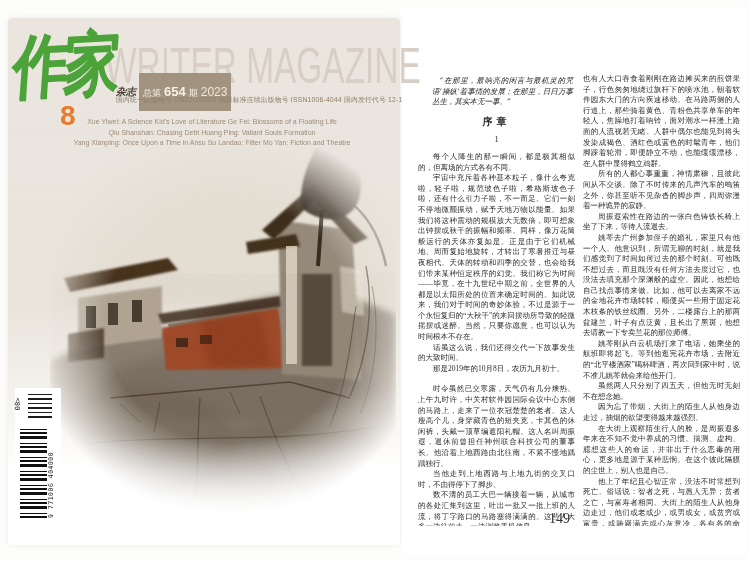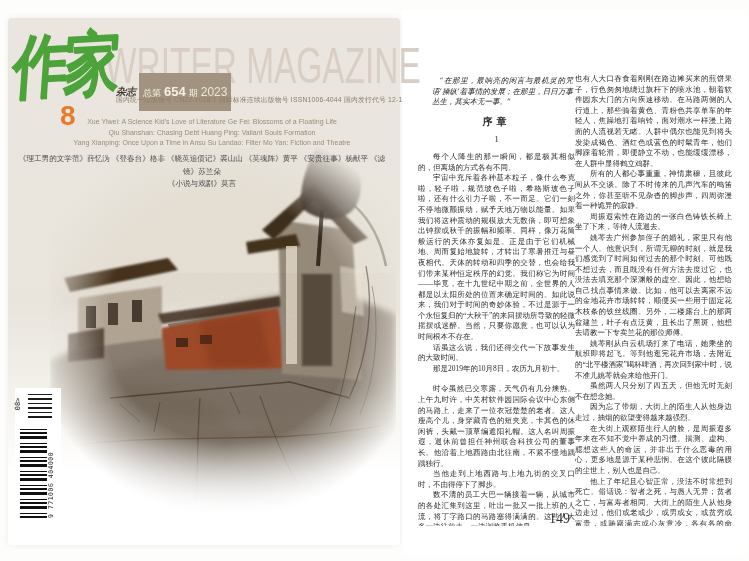--- a/index.html
+++ b/index.html
@@ -89,21 +89,21 @@
     font-family:"DejaVu Sans Mono", monospace;
   }
 
   
   .page-right {
     position:absolute; left:402px; top:10px; width:345px; height:545px;
     background:#ffffff;
   }
   .text-cols {
     position:absolute; left:16px; top:64px; width:322px; height:452px;
-    display:flex; gap:0;
+    display:flex; gap:8px;
   }
   .col {
     width:157px; height:100%; overflow:hidden;
     font-size:7.5px; line-height:10.6px; text-align:justify;
     color:#2b2b2b; font-family:"Liberation Serif", serif;
   }
   .col p { text-indent:2em; }
   .col p.lead { text-indent:0; }
   .epigraph {
     margin:2px 2px 9px 14px; text-indent:1em;
@@ -139,24 +139,20 @@
   <div class="codes">国内统一出版物号 CN22-1028/1 国际标准连续出版物号 ISSN1006-4044 国内发行代号 12-1</div>
 
   <div class="big-eight">8</div>
 
   <div class="toc-en">
     <div>Xue Yiwei: A Science Kid's Love of Literature  Ge Fei: Blossoms of a Floating Life</div>
     <div>Qiu Shanshan: Chasing Debt  Huang Ping: Valiant Souls Formation</div>
     <div>Yang Xianping: Once Upon a Time in Ansu  Su Landao: Filter  Mo Yan: Fiction and Theatre</div>
   </div>
 
-  <div class="toc-cn">
-    <div>《理工男的文学范》薛忆沩 《登春台》格非 《晓英追债记》裘山山 《英魂阵》黄平 《安贵往事》杨献平 《滤镜》苏兰朵</div>
-    <div>《小说与戏剧》莫言</div>
-  </div>
 
   <div class="painting">
     <svg viewBox="0 0 346 374" preserveAspectRatio="none">
       <defs>
         <filter id="b1" x="-20%" y="-20%" width="140%" height="140%">
             <feGaussianBlur stdDeviation="1.1"></feGaussianBlur>
           </filter>
         <filter id="b3" x="-20%" y="-20%" width="140%" height="140%">
             <feGaussianBlur stdDeviation="3"></feGaussianBlur>
           </filter>

